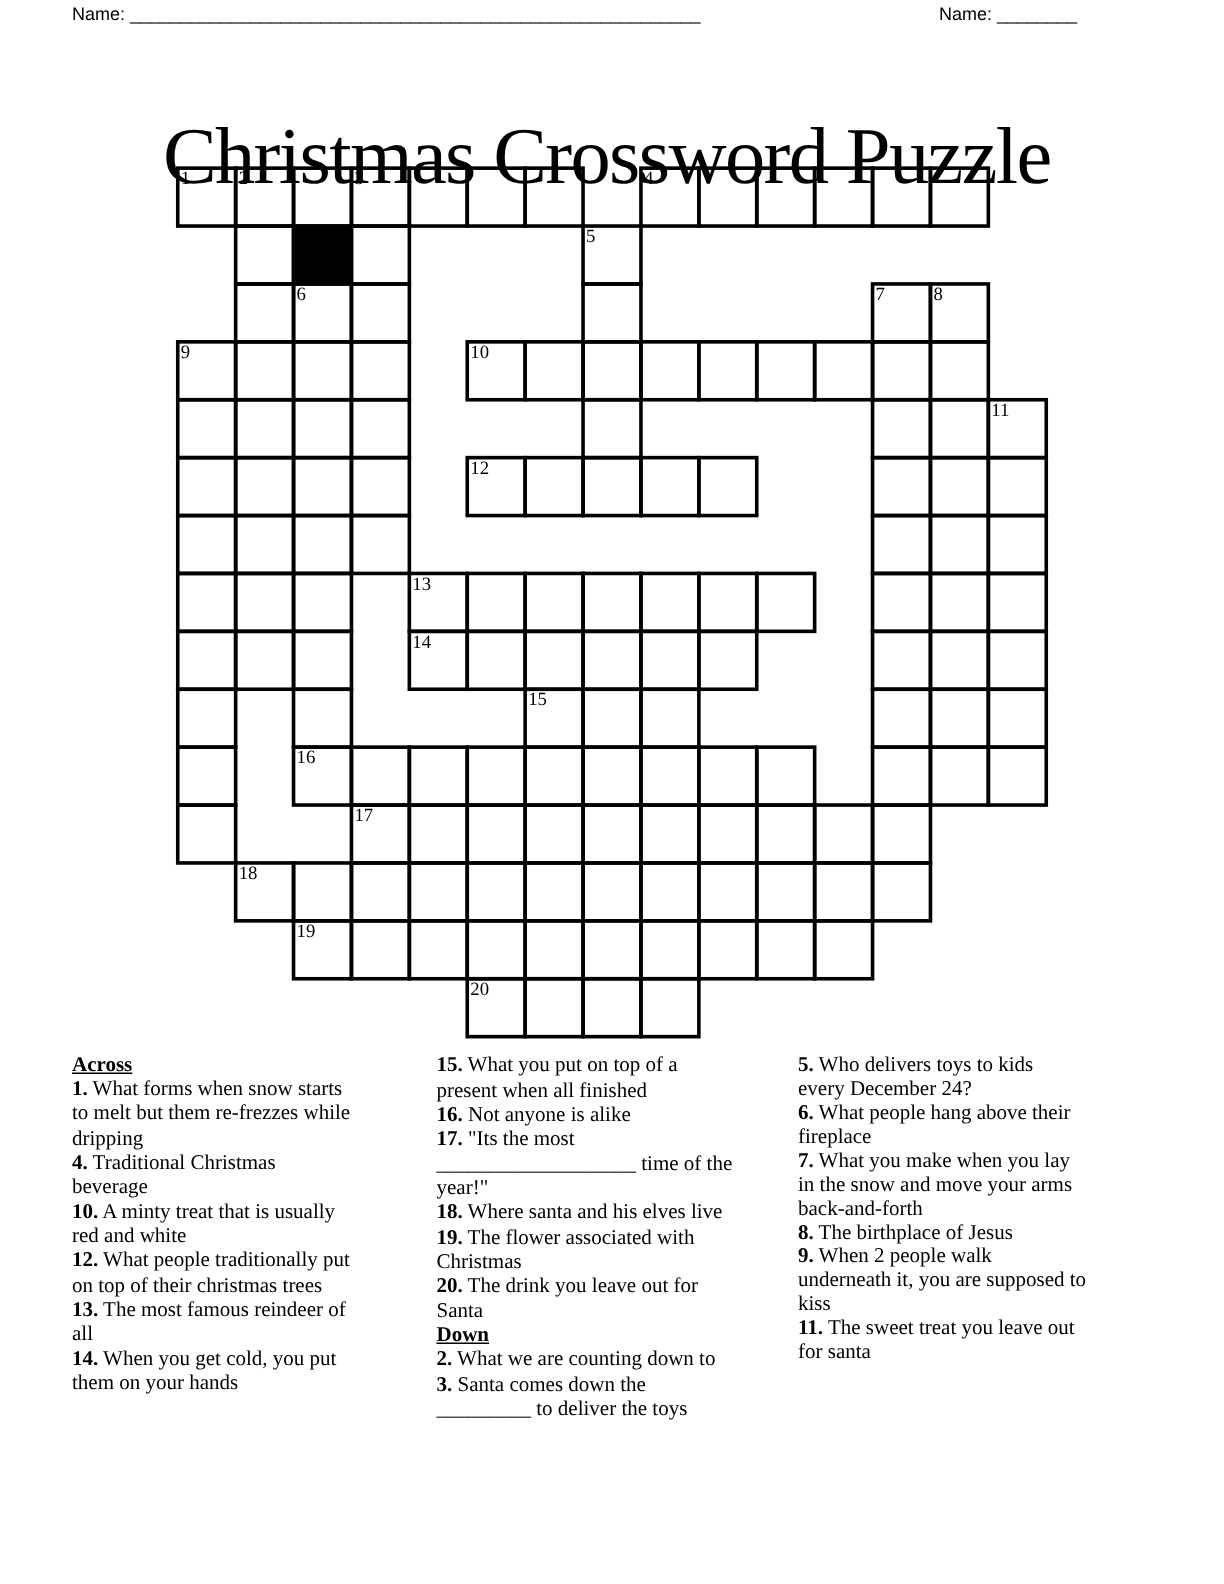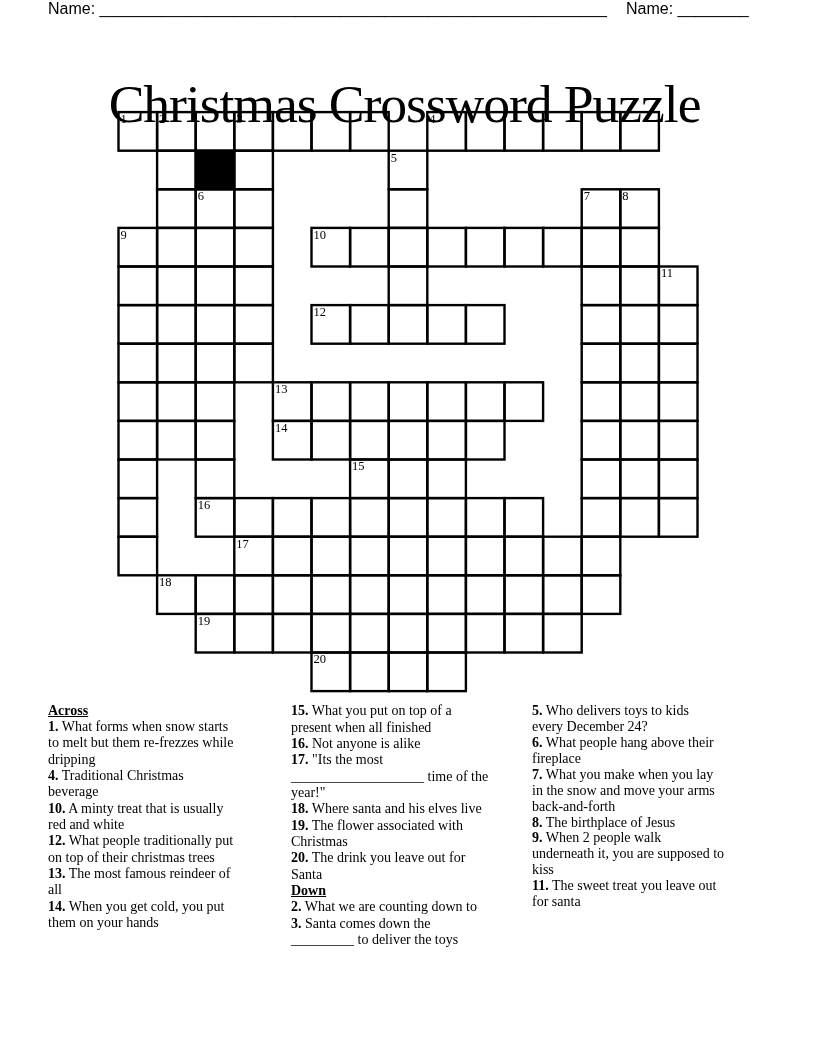--- a/index.html
+++ b/index.html
@@ -1,17 +1,17 @@
 <!DOCTYPE html>
 <html><head><meta charset="utf-8">
 <style>
 * { margin:0; padding:0; box-sizing:border-box; }
 html,body { width:816px; height:1056px; background:#fff; color:#000; }
 body { position:relative; font-family:"Liberation Serif", serif; }
-.hdr { position:absolute; font-family:"Liberation Sans", sans-serif; font-size:16px; line-height:16px; white-space:pre; }
+.hdr { position:absolute; font-family:"Liberation Sans", sans-serif; font-size:12px; line-height:16px; white-space:pre; }
 .title { position:absolute; top:32.5px; left:0; width:809px; text-align:center; font-family:"Liberation Serif", serif; font-size:53.7px; letter-spacing:-1.1px; line-height:60px;margin-top:41px; }
 .clue { position:absolute; font-family:"Liberation Serif", serif; font-size:14px; white-space:nowrap; }
 .hd { font-weight:bold; text-decoration:underline; }
 </style></head>
 <body>
 <div class="hdr" style="left:48px;top:0.7px">Name: _________________________________________________________</div>
 <div class="hdr" style="left:626px;top:0.7px">Name: ________</div>
 <div class="title">Christmas Crossword Puzzle</div>
 <svg style="position:absolute;left:0;top:0" width="816" height="710" viewBox="0 0 816 710">
 <rect x="195.7" y="150.7" width="38.6" height="38.6" fill="#000"></rect>

